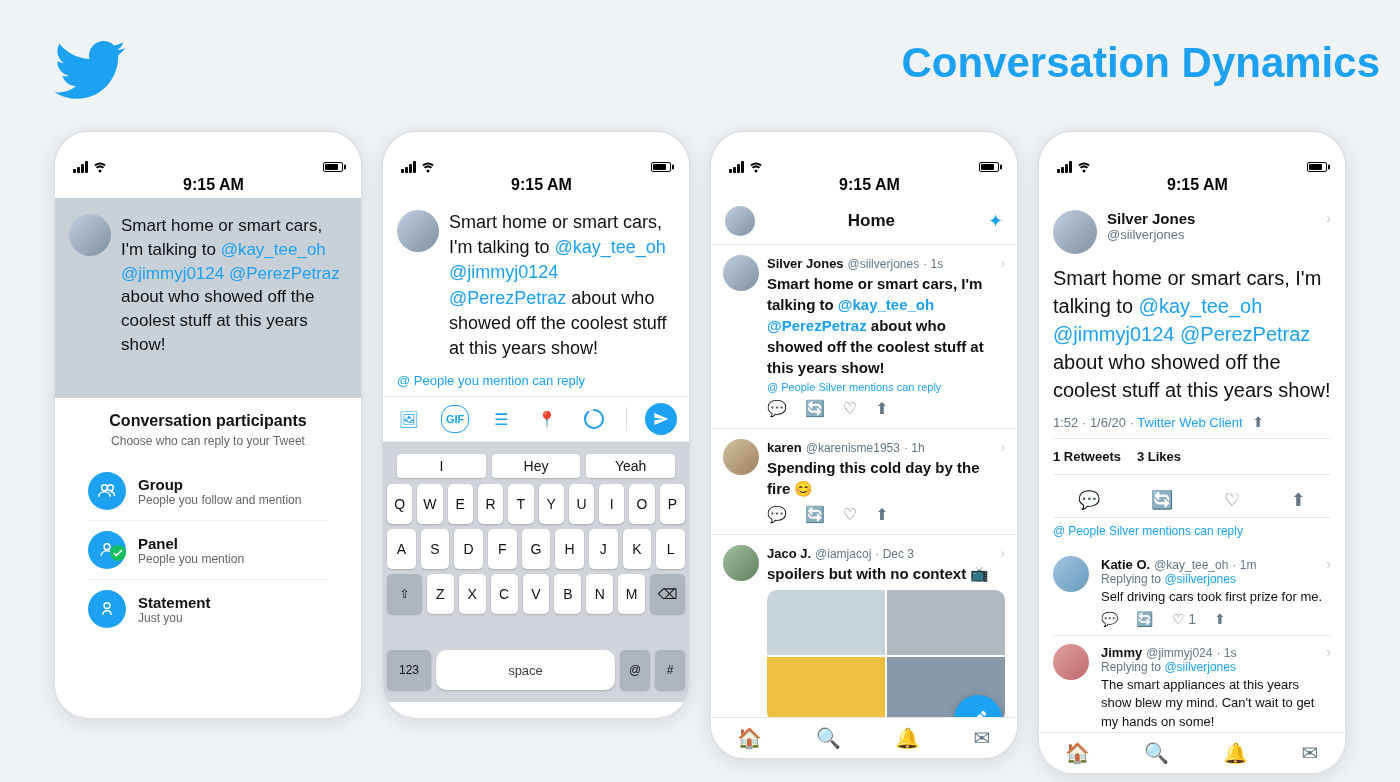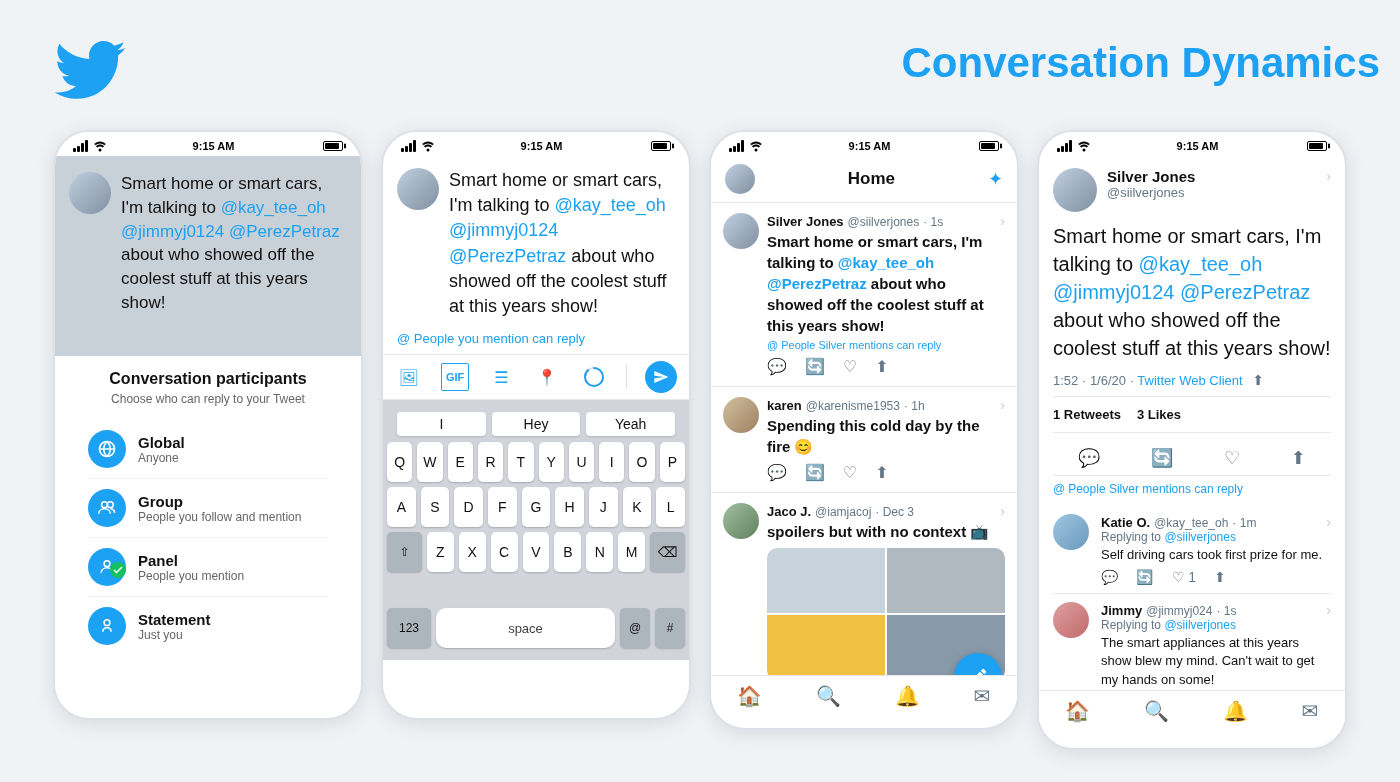--- a/index.html
+++ b/index.html
@@ -60,21 +60,21 @@
     .status-bar {
       display: flex;
       justify-content: space-between;
       align-items: center;
       padding: 8px 18px 4px 18px;
       font-size: 11px;
       font-weight: 600;
       color: #000;
       background: #fff;
     }
-    .status-bar .time { font-size: 11px; font-weight: 700; }
+    .status-bar .time { font-size: 16px; font-weight: 700; margin-top: 36px; }
     .signal-bar {
       display: flex; gap: 1px; align-items: flex-end;
     }
     .signal-bar span {
       display: block; width: 3px; background: #000; border-radius: 1px;
     }
     .battery-icon {
       width: 20px; height: 10px; border: 1.5px solid #000; border-radius: 2px;
       position: relative; margin-left: 3px;
     }
@@ -348,32 +348,20 @@
       <div class="avatar-circle avatar-silver"></div>
       <div class="tweet-text-large">
         <span>Smart home or smart cars, I'm talking to </span><span class="mention">@kay_tee_oh</span> <span class="mention">@jimmyj0124</span> <span class="mention">@PerezPetraz</span><span> about who showed off the coolest stuff at this years show!</span>
       </div>
     </div>
 
     <div class="participants-section">
       <div class="participants-title">Conversation participants</div>
       <div class="participants-subtitle">Choose who can reply to your Tweet</div>
 
-      <div class="participant-option">
-        <div class="option-icon">
-          <svg viewBox="0 0 24 24" fill="white">
-              <circle cx="12" cy="12" r="9" stroke="white" stroke-width="2" fill="none"></circle>
-              <path d="M12 3C12 3 8 7 8 12S12 21 12 21M12 3C12 3 16 7 16 12S12 21 12 21M3 12H21" stroke="white" stroke-width="1.8" fill="none"></path>
-            </svg>
-        </div>
-        <div class="option-text-block">
-          <div class="option-label">Global</div>
-          <div class="option-desc">Anyone</div>
-        </div>
-      </div>
 
       <div class="participant-option">
         <div class="option-icon">
           <svg viewBox="0 0 24 24" fill="white">
               <circle cx="9" cy="8" r="3.5" stroke="white" fill="none" stroke-width="1.8"></circle>
               <circle cx="16" cy="8" r="3.5" stroke="white" fill="none" stroke-width="1.8"></circle>
               <path d="M2 19c0-3.5 3.1-6 7-6s7 2.5 7 6" stroke="white" fill="none" stroke-width="1.8"></path>
               <path d="M16 13c2.5 0 5 1.5 5 5" stroke="white" fill="none" stroke-width="1.8"></path>
             </svg>
         </div>
@@ -443,21 +431,21 @@
       <div class="avatar-circle avatar-silver"></div>
       <div class="tweet-text-compose">
         <span>Smart home or smart cars, I'm talking to </span><span class="mention">@kay_tee_oh</span> <span class="mention">@jimmyj0124</span> <span class="mention">@PerezPetraz</span><span> about who showed off the coolest stuff at this years show!</span>
       </div>
     </div>
 
     <div class="people-mention-label">@ People you mention can reply</div>
 
     <div class="compose-toolbar">
       <div class="toolbar-icon">🖼</div>
-      <div class="toolbar-icon" style="font-size:11px;font-weight:700;border:1.5px solid #1da1f2;border-radius:2px;padding:1px 3px;color:#1da1f2;">GIF</div>
+      <div class="toolbar-icon" style="font-size:11px;font-weight:700;border:1.5px solid #1da1f2;border-radius:12px;padding:1px 3px;color:#1da1f2;">GIF</div>
       <div class="toolbar-icon">☰</div>
       <div class="toolbar-icon">📍</div>
       <div class="toolbar-icon">
         <svg width="24" height="24" viewBox="0 0 24 24">
           <circle cx="12" cy="12" r="9" fill="none" stroke="#e0e0e0" stroke-width="2"></circle>
           <circle cx="12" cy="12" r="9" fill="none" stroke="#1da1f2" stroke-width="2" stroke-dasharray="50 57" stroke-linecap="round" transform="rotate(-90 12 12)"></circle>
         </svg>
       </div>
       <div style="width:1px;height:24px;background:#e0e0e0;"></div>
       <div class="tweet-btn-round">

